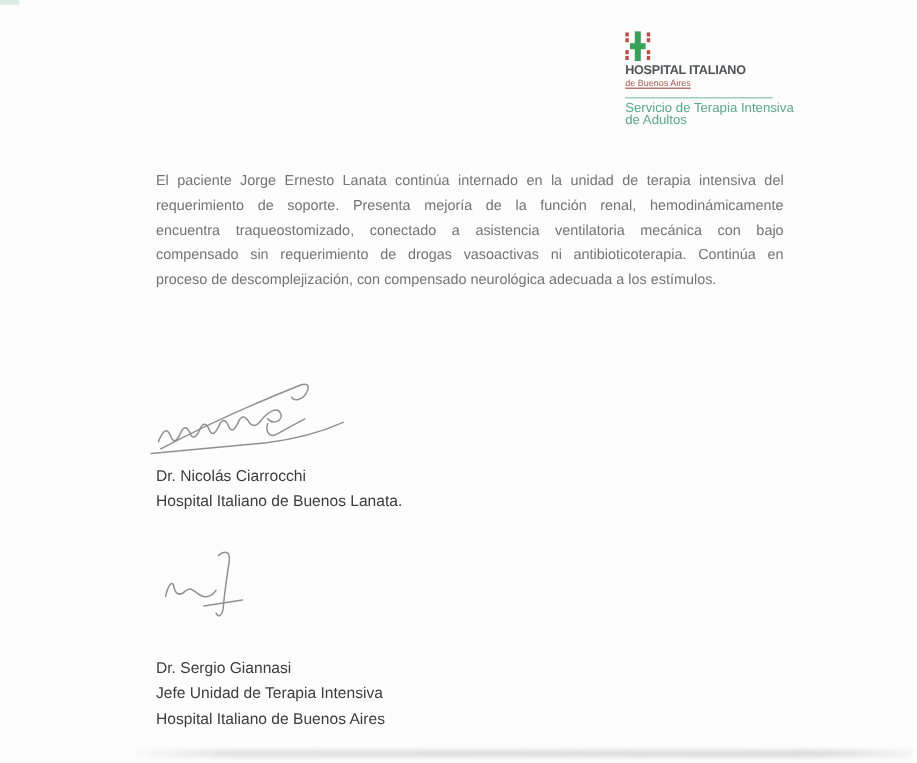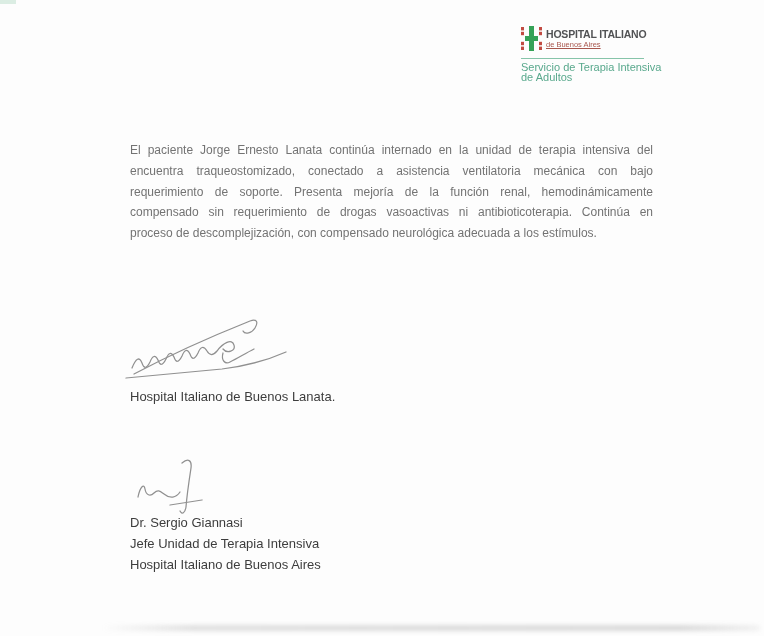--- a/index.html
+++ b/index.html
@@ -14,21 +14,21 @@
   .page { position: absolute; inset: 0; background: #fdfdfd; }
 
   
   .corner-artifact {
     position: absolute; left: 0; top: 0; width: 16px; height: 4px;
     background: rgba(120, 190, 150, 0.25);
   }
 
   
   .logo-block { position: absolute; left: 521px; top: 26px; width: 140px; }
-  .logo-row { display: flex; align-items: flex-start; }
+  .logo-row { display: flex; align-items: flex-start; flex-direction: column; }
   .cross-icon { width: 21px; height: 25px; flex: 0 0 auto; margin-right: 4px; }
   .logo-text { padding-top: 2px; }
   .logo-title {
     font-size: 10.5px; font-weight: bold; color: #515254;
     letter-spacing: -0.2px; line-height: 12px; white-space: nowrap;
   }
   .logo-sub {
     font-size: 7.5px; color: #a8564d; line-height: 9px; white-space: nowrap; text-decoration: underline;
   }
   .logo-divider {
@@ -52,21 +52,21 @@
   .jline.last { text-align-last: left; }
 
   
   .sig { position: absolute; }
   .sig path { fill: none; stroke: #909090; stroke-width: 1.25; stroke-linecap: round; }
   .sig1 { left: 124px; top: 310px; }
   .sig2 { left: 130px; top: 453px; }
 
   .sig-block { position: absolute; left: 130px; font-size: 13px; line-height: 21px; color: #3d3d3d; }
   .sig-block-1 { top: 386px; }
-  .sig-block-2 { top: 512px; }
+  .sig-block-2 { top: 546px; }
 
   
   .bottom-shadow {
     position: absolute; left: 102px; right: 4px; top: 625px; height: 6px;
     background: linear-gradient(to right,
       rgba(150,150,150,0) 0%,
       rgba(150,150,150,0.28) 14%,
       rgba(145,145,145,0.32) 88%,
       rgba(150,150,150,0.10) 100%);
     filter: blur(2px);
@@ -108,34 +108,35 @@
     <div class="logo-divider"></div>
     <div class="service-text">
       <div>Servicio de Terapia Intensiva</div>
       <div>de Adultos</div>
     </div>
   </header>
 
 
   <div class="letter-body">
     <div class="jline">El paciente Jorge Ernesto Lanata continúa internado en la unidad de terapia intensiva del</div>
+    <div class="jline">requerimiento de soporte. Presenta mejoría de la función renal, hemodinámicamente</div>
     <div class="jline">encuentra traqueostomizado, conectado a asistencia ventilatoria mecánica con bajo</div>
-    <div class="jline">requerimiento de soporte. Presenta mejoría de la función renal, hemodinámicamente</div>
     <div class="jline">compensado sin requerimiento de drogas vasoactivas ni antibioticoterapia. Continúa en</div>
     <div class="jline last">proceso de descomplejización, con compensado neurológica adecuada a los estímulos.</div>
   </div>
 
   <svg class="sig sig1" width="170" height="74" viewBox="0 0 170 74" aria-hidden="true">
     <path d="M8,58 q6,-15 10,-5 q3,9 8,-1 q4,-10 8,-2 q3,9 8,-1 q4,-10 8,-2 q3,9 8,-1 q4,-10 8,-2 q3,9 8,-1 q4,-10 9,-2 q4,7 10,0 c6,-8 15,-13 17,-6 c2,6 -7,9 -11,4"></path>
     <path d="M99,43 c-2,7 2,12 7,9 c8,-4 16,-9 24,-13"></path>
     <path d="M10,64 C 44,46 86,27 126,11 c6,-2 9,0 5,7 c-3,5 -10,7 -12,3"></path>
     <path d="M2,68 L 98,59 C 122,56 144,50 162,42"></path>
   </svg>
 
   <div class="sig-block sig-block-1">
+    <div>Dr. Nicolás Ciarrocchi</div>
     <div>Hospital Italiano de Buenos Lanata.</div>
   </div>
 
   <svg class="sig sig2" width="95" height="70" viewBox="0 0 95 70" aria-hidden="true">
     <path d="M8,44 c2,-10 6,-14 7,-8 c1,6 5,8 9,4 c4,-4 6,-2 10,1 c6,5 12,4 16,-2"></path>
     <path d="M52,10 c6,-5 10,-3 9,5 c-2,13 -4,26 -5,39 c-1,6 -4,8 -6,4"></path>
     <path d="M40,52 L 72,47"></path>
   </svg>
 
   <div class="sig-block sig-block-2">

